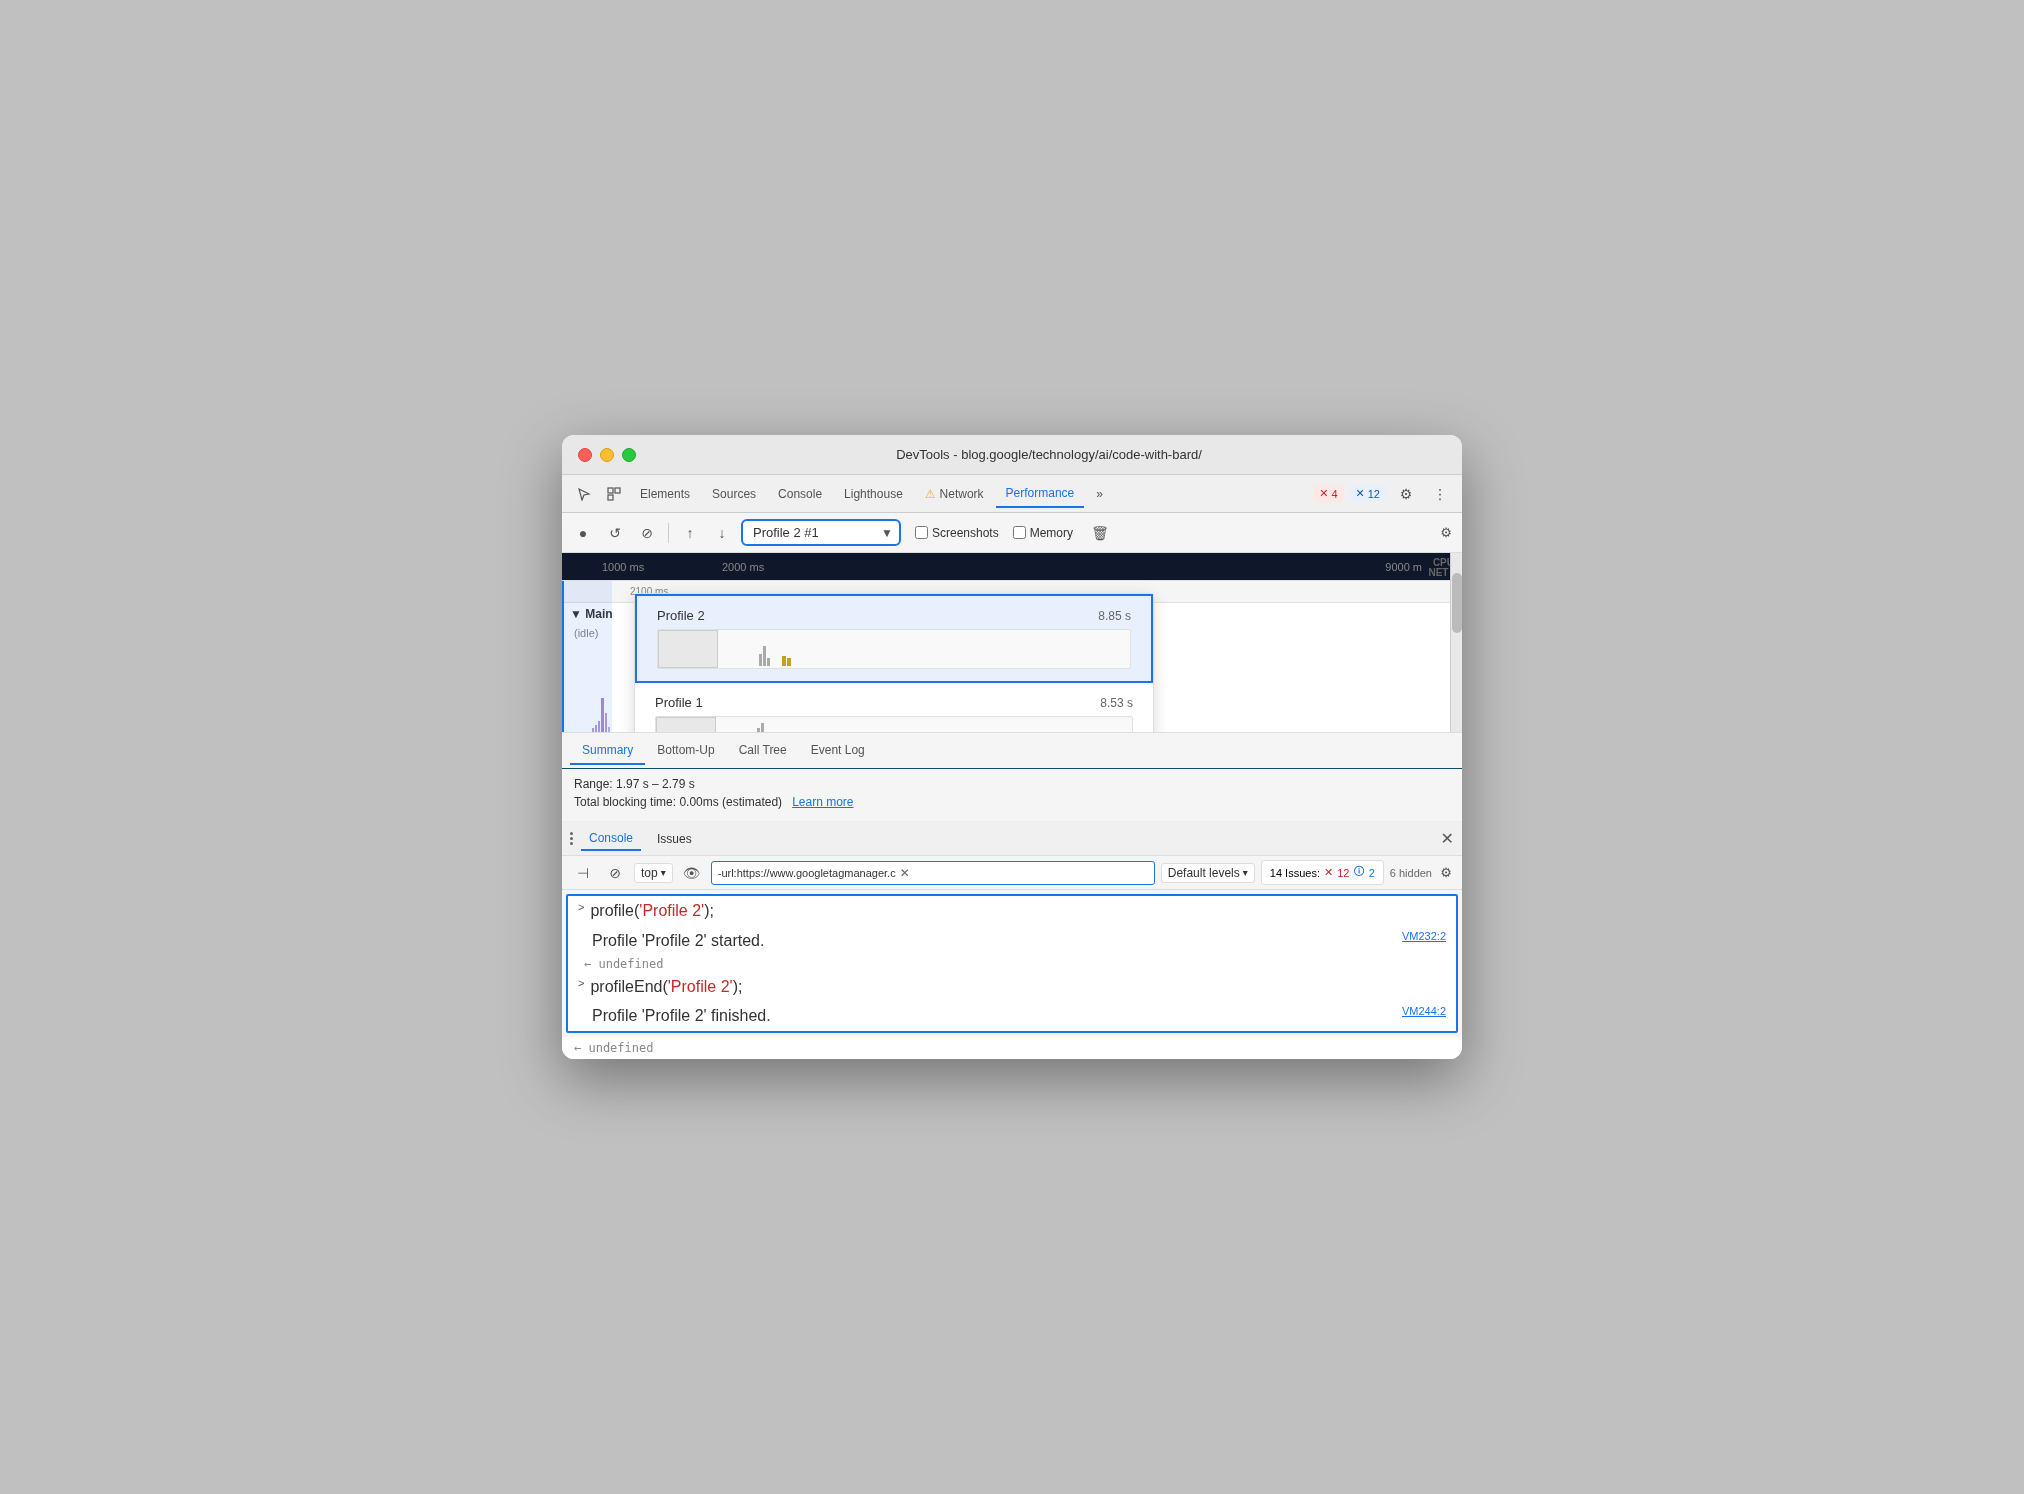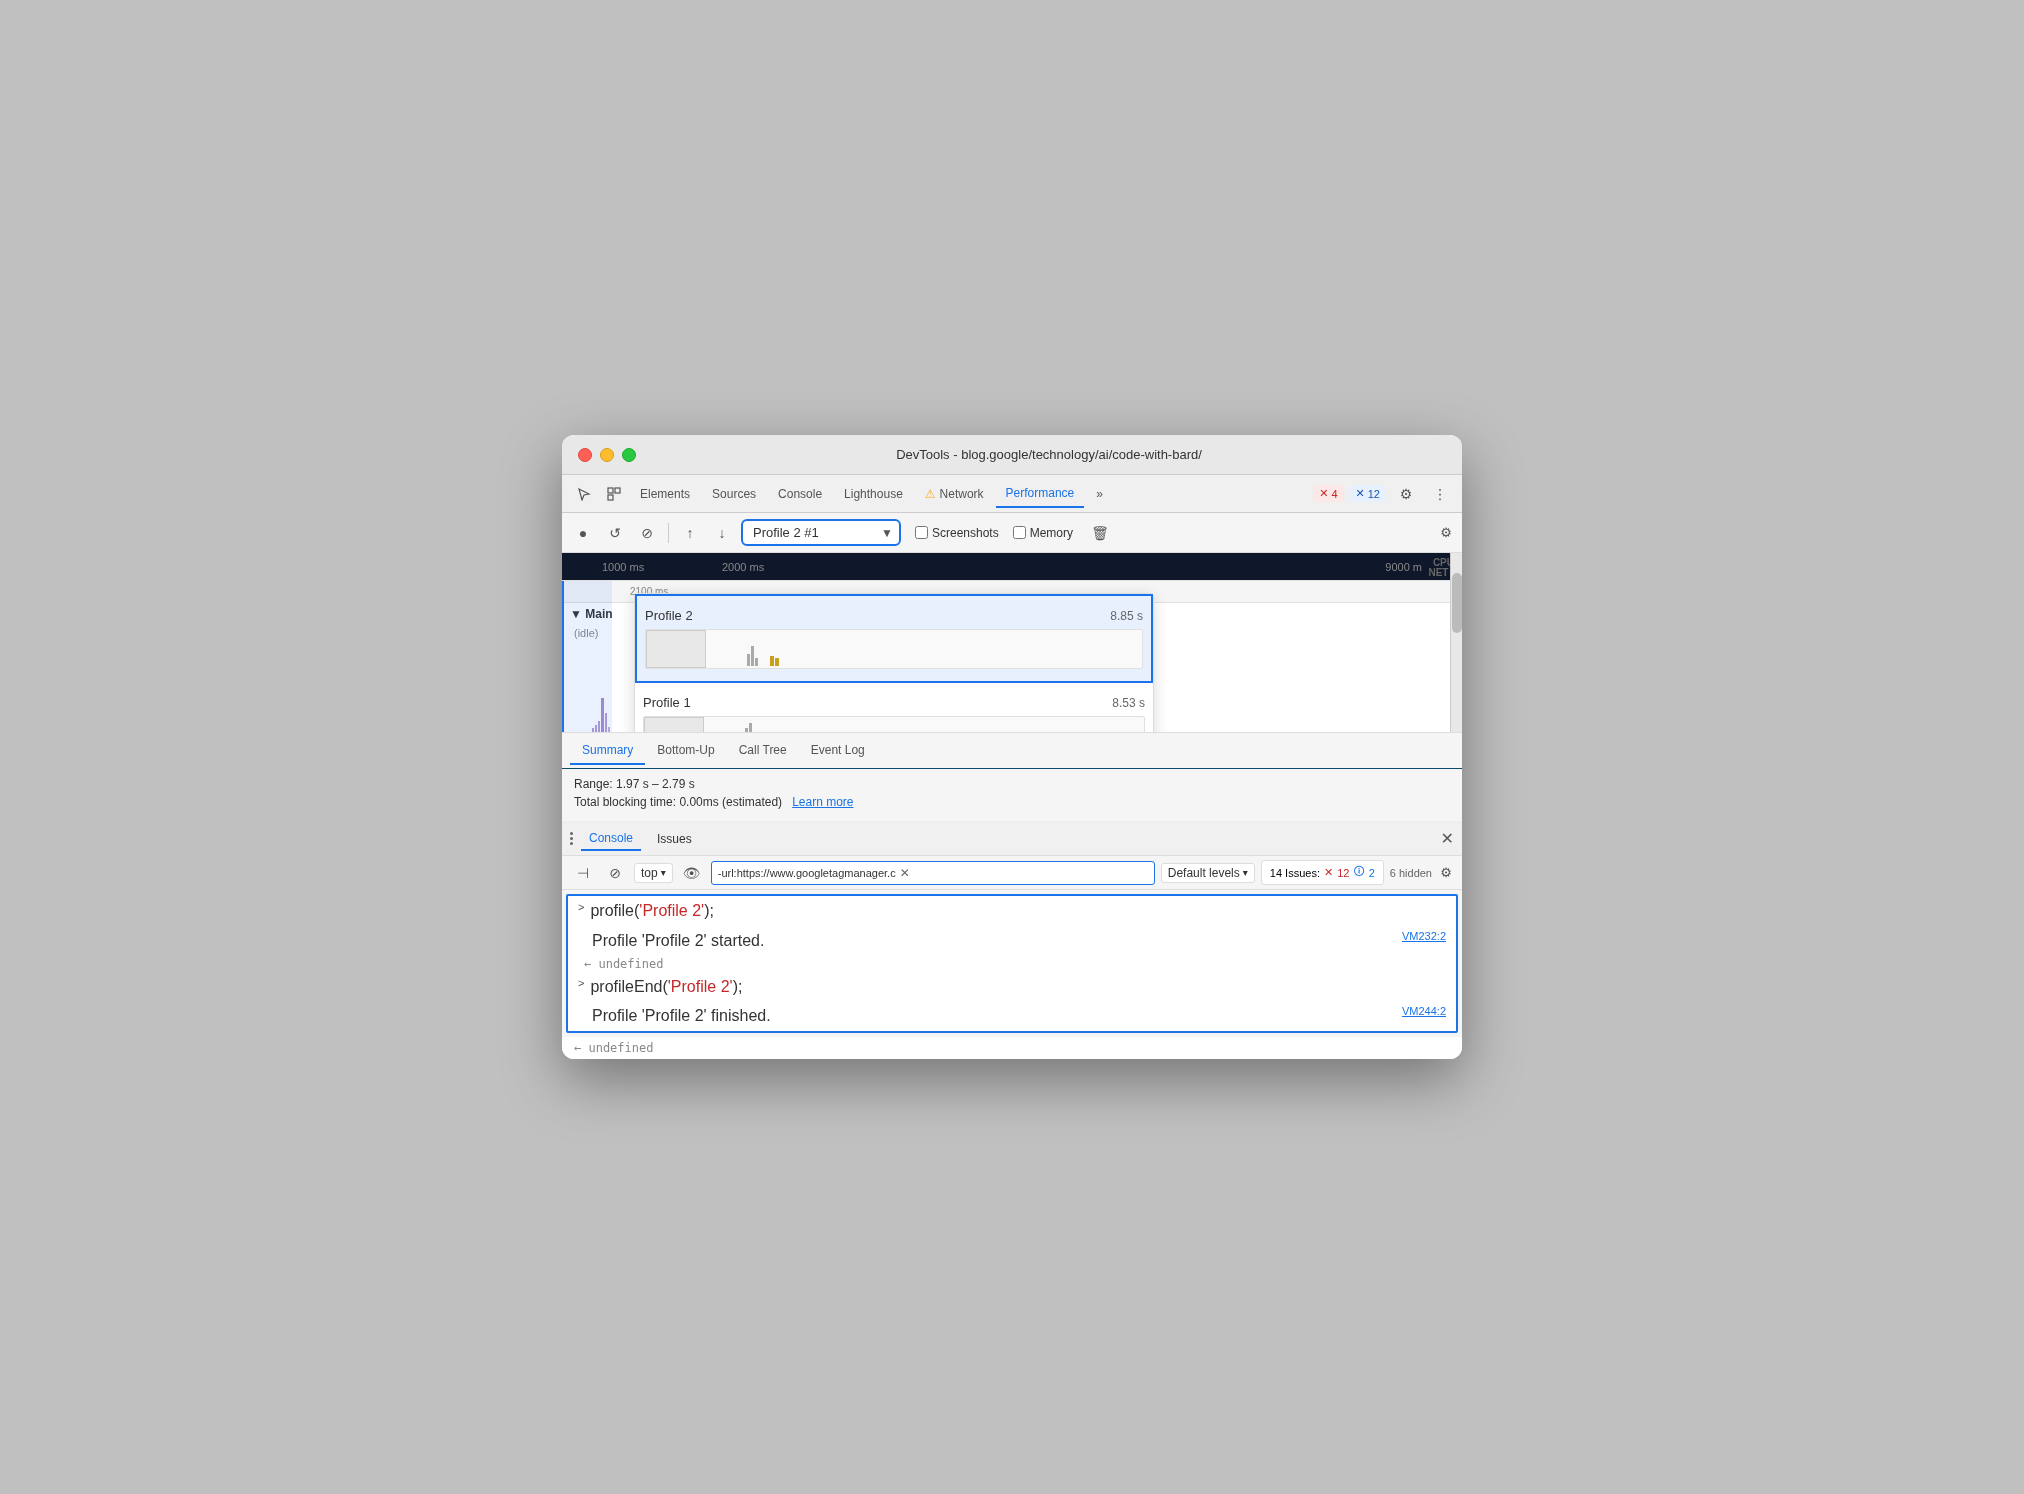--- a/index.html
+++ b/index.html
@@ -237,21 +237,21 @@
       top: 40px;
       left: 72px;
       width: 520px;
       background: white;
       border: 1px solid #ddd;
       border-radius: 4px;
       box-shadow: 0 4px 16px rgba(0,0,0,0.15);
       z-index: 100;
     }
     .dropdown-item {
-      padding: 12px 8px;
+      padding: 12px 20px;
       cursor: pointer;
       border-bottom: 1px solid #f0f0f0;
     }
     .dropdown-item.selected {
       border: 2px solid #1a73e8;
       background: #e8f0fe;
     }
     .dropdown-item-header {
       display: flex;
       justify-content: space-between;

